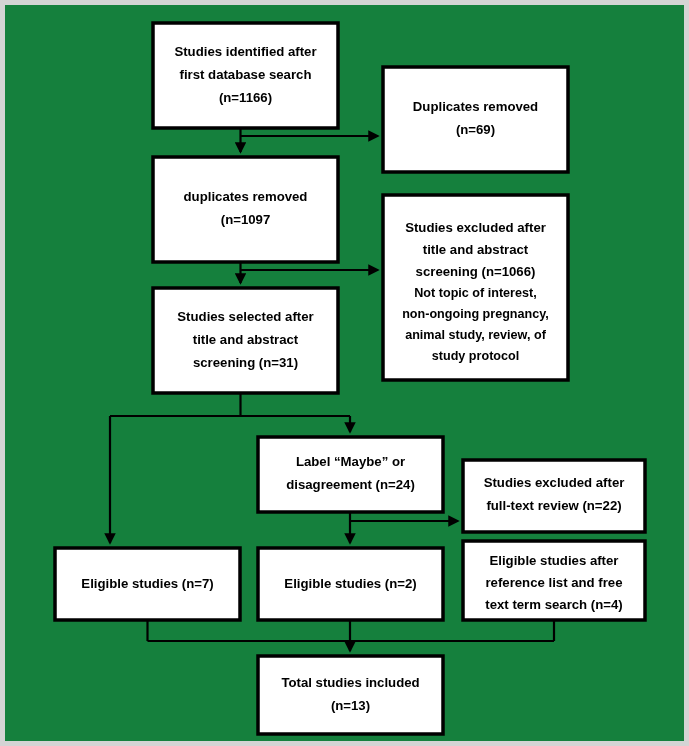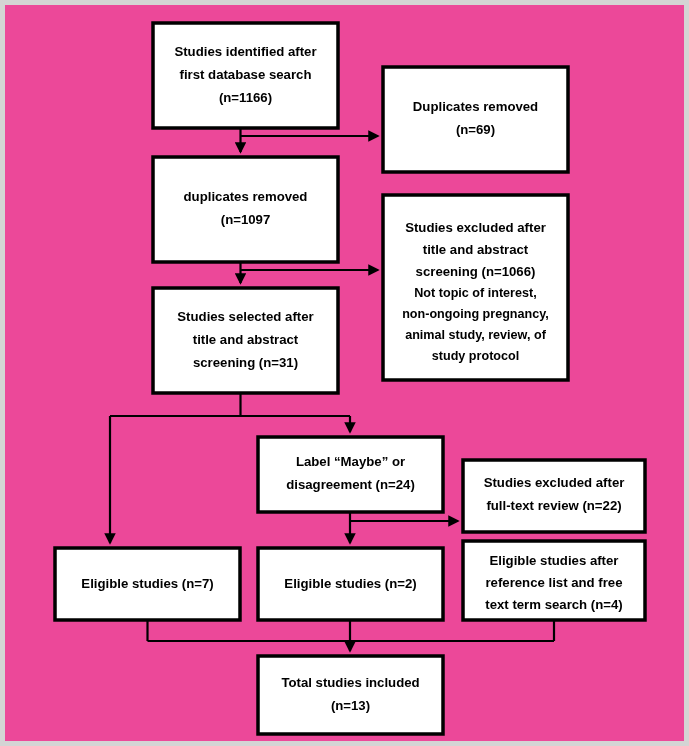--- a/index.html
+++ b/index.html
@@ -4,21 +4,21 @@
 <style>
   html, body {
     margin: 0;
     padding: 0;
     background: #ffffff;
   }
   #canvas {
     position: relative;
     width: 689px;
     height: 746px;
-    background: #ec4899;
+    background: #15803d;
     box-sizing: border-box;
     border: 5px solid #d4d4d4;
     overflow: hidden;
     font-family: "Liberation Sans", sans-serif;
   }
   #flow {
     position: absolute;
     left: 0;
     top: 0;
   }

